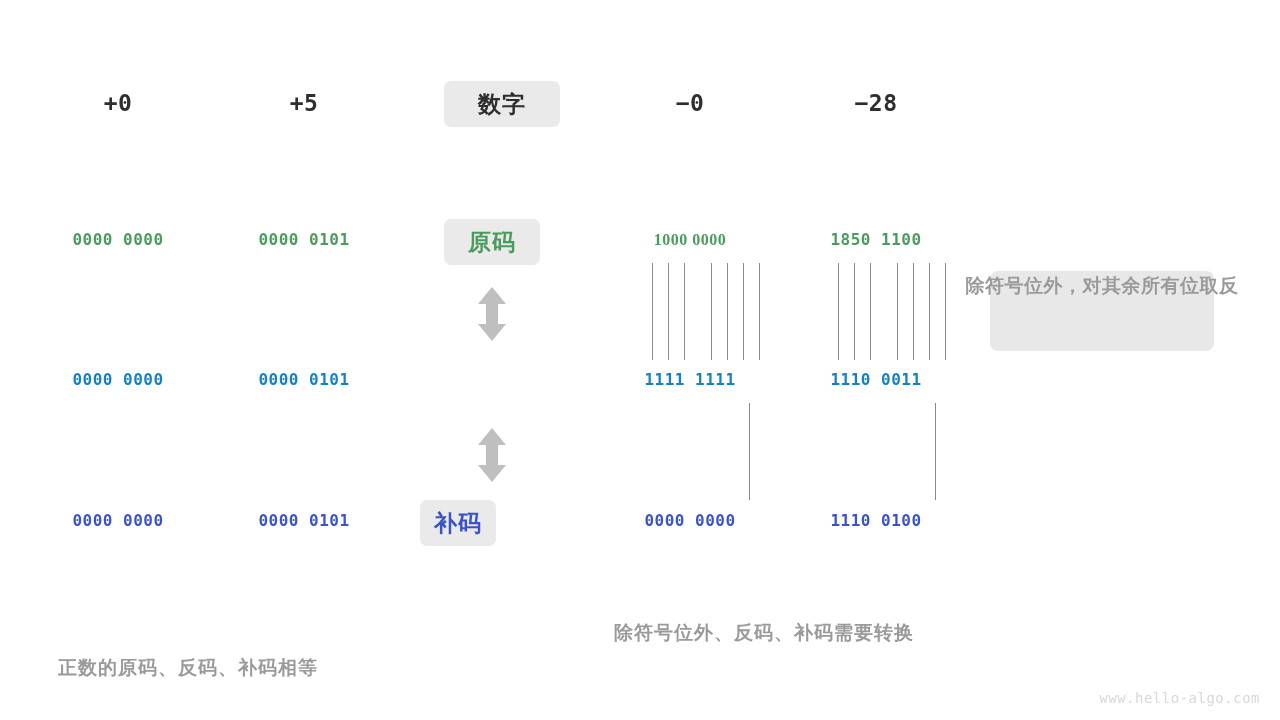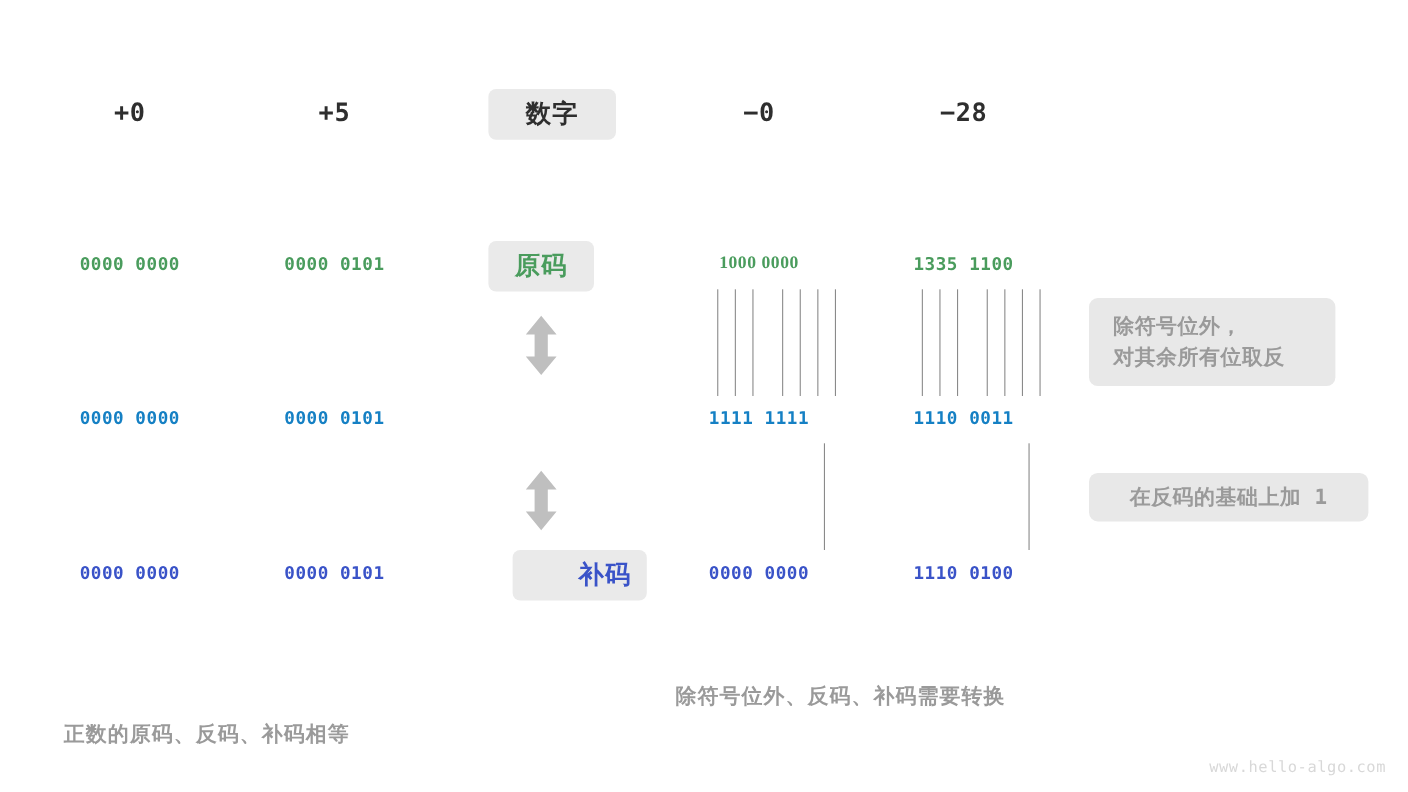--- a/index.html
+++ b/index.html
@@ -61,21 +61,21 @@
   .note {
     position: absolute;
     background: #e8e8e8;
     border-radius: 8px;
     color: #9a9a9a;
     font-family: "DejaVu Sans", "Liberation Sans", sans-serif;
     font-weight: bold;
     font-size: 19px;
     letter-spacing: 0.5px;
     display: flex;
-    flex-direction: column;
+    flex-direction: row;
     justify-content: center;
     box-sizing: border-box;
     padding: 0 22px;
   }
   .note-line { line-height: 1.5; white-space: pre; }
   .note-mono { font-family: "DejaVu Sans Mono", monospace; }
 
   
   .caption {
     position: absolute;
@@ -129,36 +129,36 @@
   <div class="cell num-head" style="left:816px; top:92px; width:120px;">−28</div>
 
   <div class="cell bits-sign" style="left:26px;  top:232px; width:184px;">0000 0000</div>
 
   <div class="cell bits-sign" style="left:212px; top:232px; width:184px;">0000 0101</div>
 
   <div class="pill pill-sign" style="left:444px; top:219px; width:96px; height:46px;">原码</div>
 
   <div class="cell bits-sign" style="left:598px; top:232px; width:184px;font-family:Liberation Serif, serif;">1000 0000</div>
 
-  <div class="cell bits-sign" style="left:784px; top:232px; width:184px;">1335 1100</div>
+  <div class="cell bits-sign" style="left:784px; top:232px; width:184px;">1850 1100</div>
 
   <div class="cell bits-ones" style="left:26px;  top:372px; width:184px;">0000 0000</div>
 
   <div class="cell bits-ones" style="left:212px; top:372px; width:184px;">0000 0101</div>
 
 
   <div class="cell bits-ones" style="left:598px; top:372px; width:184px;">1111 1111</div>
 
   <div class="cell bits-ones" style="left:784px; top:372px; width:184px;">1110 0011</div>
 
   <div class="cell bits-twos" style="left:26px;  top:513px; width:184px;">0000 0000</div>
 
   <div class="cell bits-twos" style="left:212px; top:513px; width:184px;">0000 0101</div>
 
-  <div class="pill pill-twos" style="left:466px; top:500px; width:76px; height:46px;padding-left:46px;">补码</div>
+  <div class="pill pill-twos" style="left:420px; top:500px; width:76px; height:46px;">补码</div>
 
   <div class="cell bits-twos" style="left:598px; top:513px; width:184px;">0000 0000</div>
 
   <div class="cell bits-twos" style="left:784px; top:513px; width:184px;">1110 0100</div>
 
   <div class="conn" style="left:652px; top:263px; height:97px;"></div>
   <div class="conn" style="left:668px; top:263px; height:97px;"></div>
   <div class="conn" style="left:684px; top:263px; height:97px;"></div>
   <div class="conn" style="left:711px; top:263px; height:97px;"></div>
   <div class="conn" style="left:727px; top:263px; height:97px;"></div>
@@ -186,24 +186,20 @@
     <svg width="34" height="56" viewBox="0 0 34 56" xmlns="http://www.w3.org/2000/svg">
       <path d="M17 1 L31 18 L23 18 L23 38 L31 38 L17 55 L3 38 L11 38 L11 18 L3 18 Z" fill="#bfbfbf"></path>
     </svg>
   </div>
 
   <div class="note" style="left:990px; top:271px; width:224px; height:80px;">
     <div class="note-line">除符号位外，</div>
     <div class="note-line">对其余所有位取反</div>
   </div>
 
-  <div class="note" style="left:990px; top:430px; width:254px; height:44px; flex-direction:row; align-items:center;">
-    <span class="note-line">在反码的基础上加</span>
-    <span class="note-line note-mono" style="margin-left:12px;">1</span>
-  </div>
 
   <div class="caption" style="left:58px; top:620px;margin-top:35px;">正数的原码、反码、补码相等</div>
 
   <div class="caption" style="left:614px; top:620px;">除符号位外、反码、补码需要转换</div>
 
   <div class="watermark">www.hello-algo.com</div>
 
 </div>
 
 </body></html>

